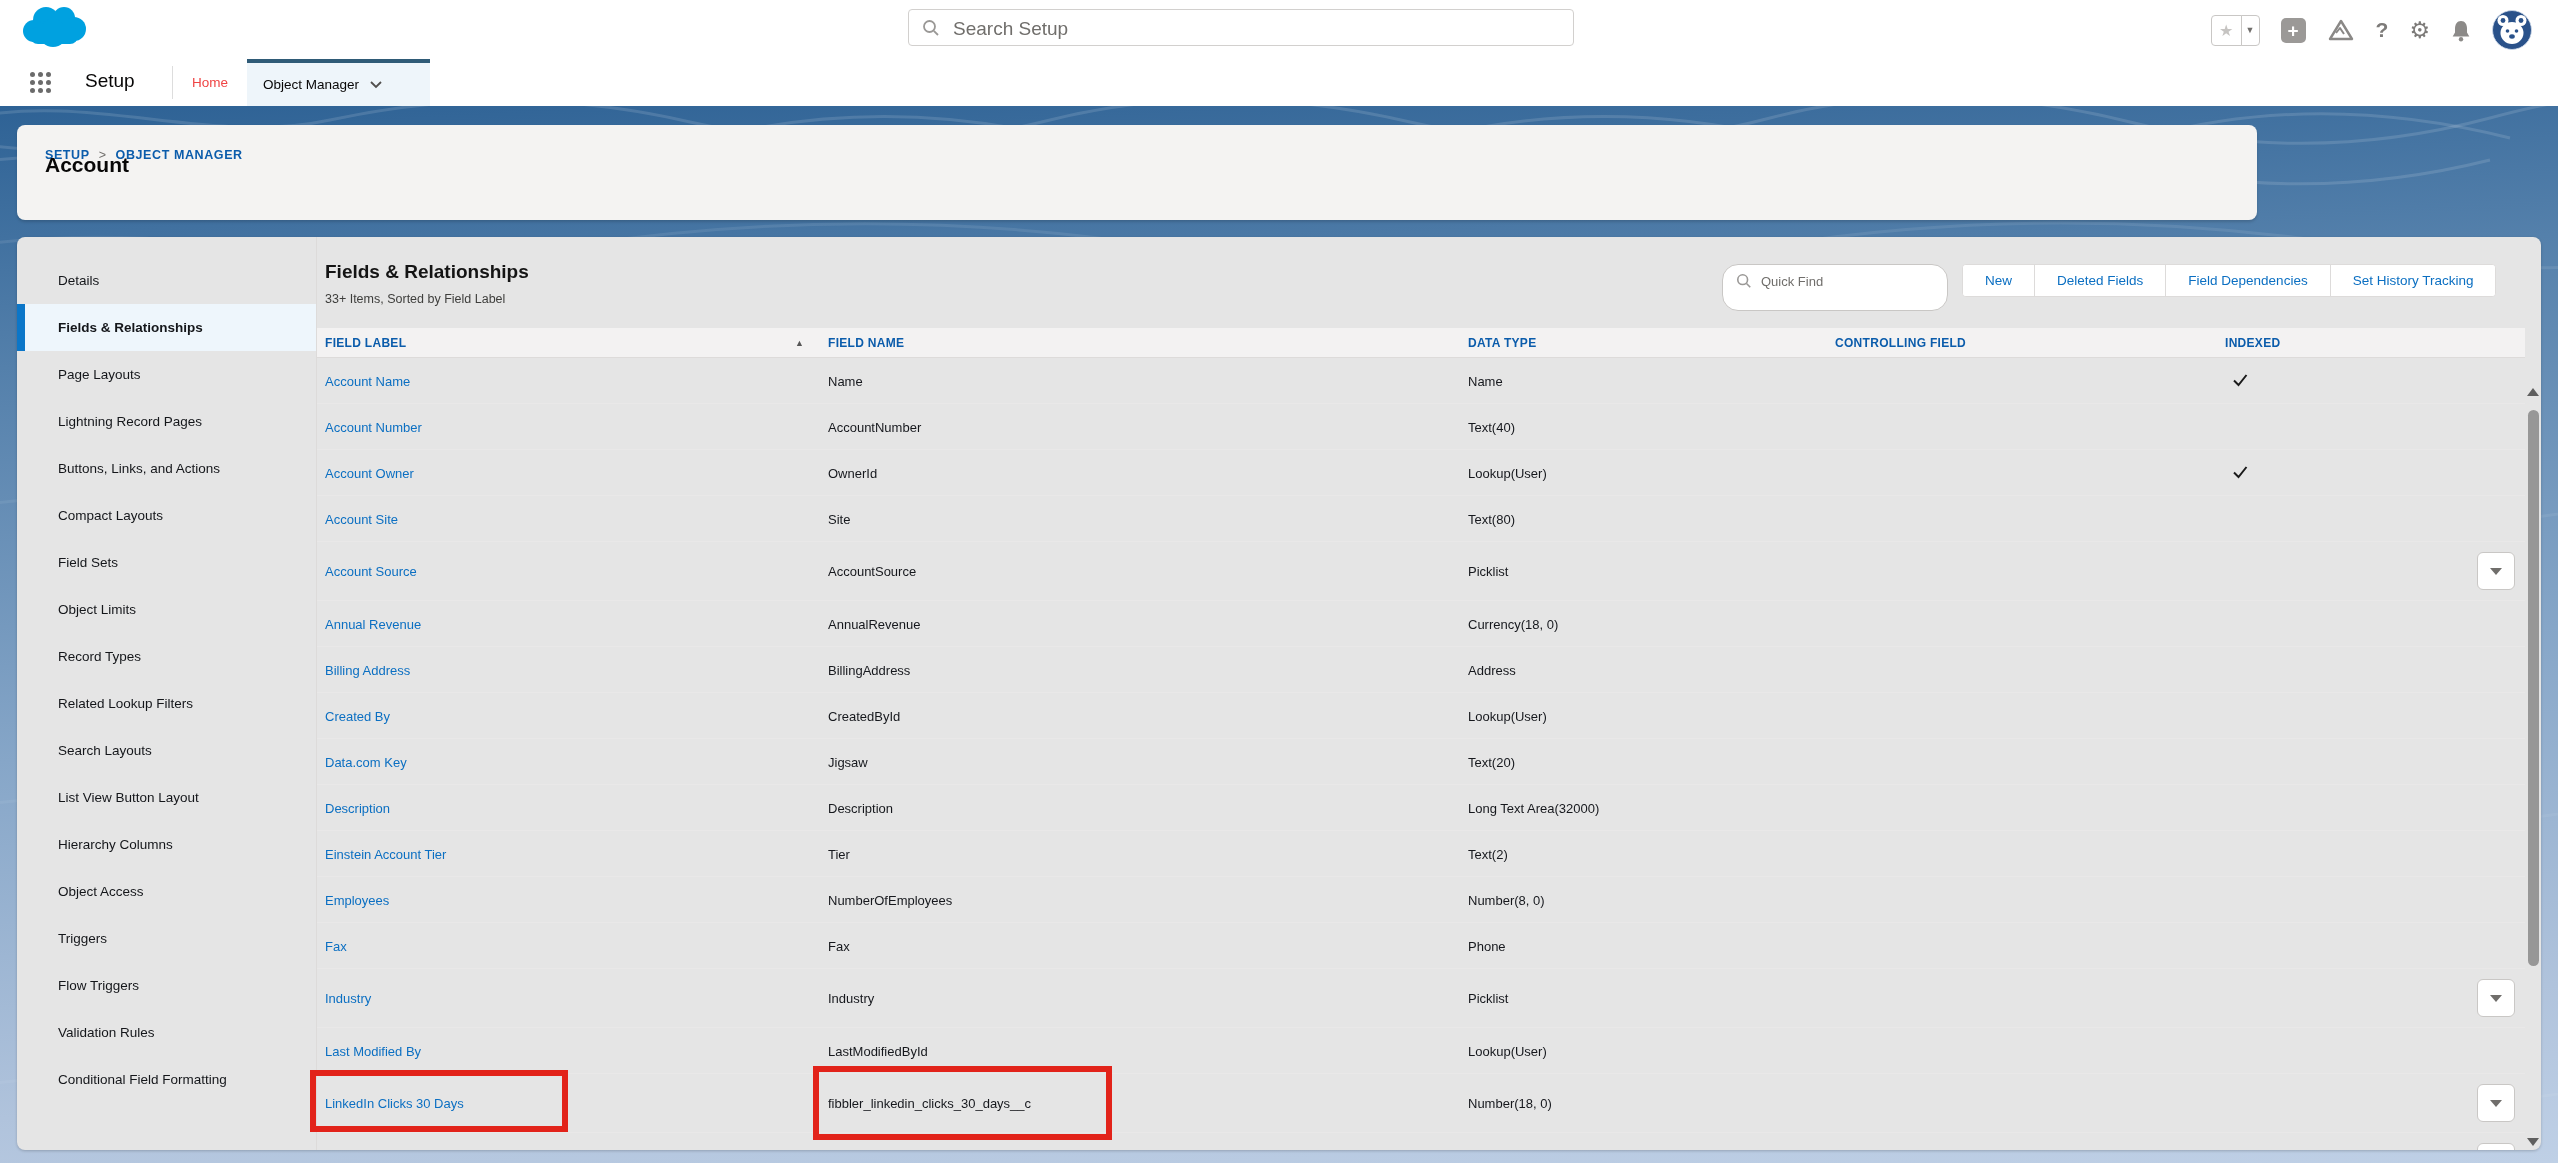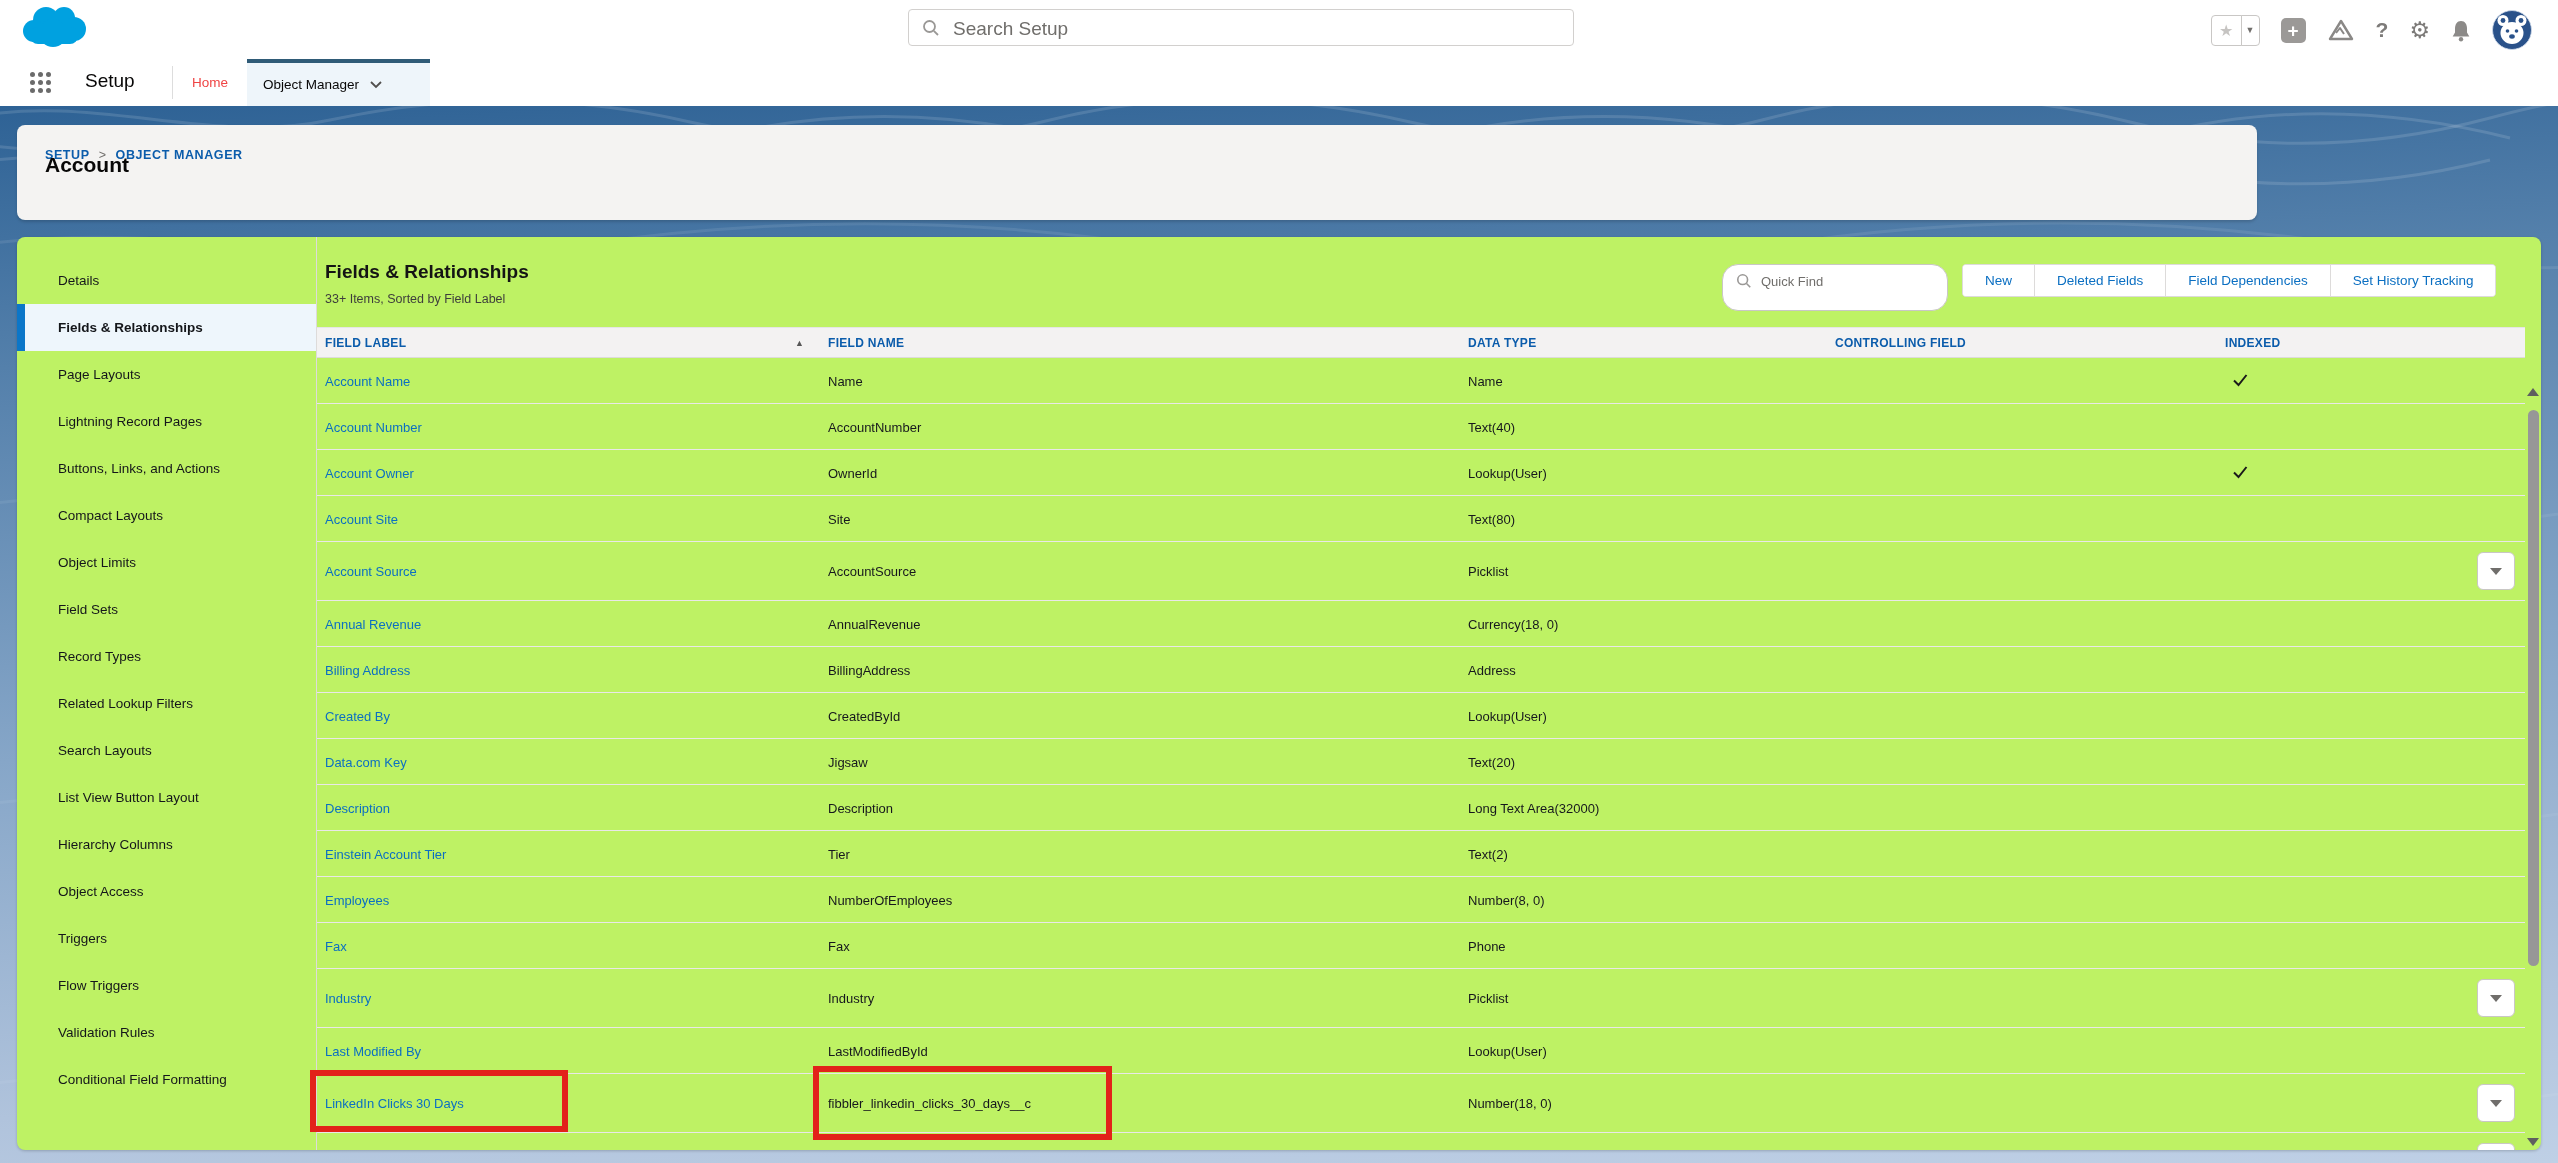--- a/index.html
+++ b/index.html
@@ -39,21 +39,21 @@
   .nav-divider{position:absolute;left:172px;top:7px;width:1px;height:33px;background:#ddd;}
   .tab-home{position:absolute;left:178px;top:0;height:47px;line-height:47px;padding:0 14px;font-size:13.5px;color:#ef4444;text-decoration:none;cursor:pointer;}
   .tab-om{position:absolute;left:247px;top:0;width:183px;height:47px;background:#eef5fa;border-top:4px solid #2f5b77;box-sizing:border-box;display:flex;align-items:center;padding-left:16px;gap:11px;font-size:13.5px;color:#080707;cursor:pointer;}
   
   .crumb-card{position:absolute;left:17px;top:125px;width:2240px;height:95px;background:#f4f3f2;border-radius:8px;box-shadow:0 2px 3px rgba(0,0,0,.16);z-index:2;}
   .crumbs{position:absolute;left:28px;top:23px;font-size:12.5px;font-weight:700;letter-spacing:.6px;}
   .crumbs a{color:#0b5cab;text-decoration:none;cursor:pointer;}
   .crumbs .sep{color:#706e6b;font-weight:400;margin:0 9px;}
   .page-title{position:absolute;left:28px;top:28px;margin:0;font-size:21px;font-weight:700;color:#080707;}
   
-  .content-card{position:absolute;left:17px;top:237px;width:2524px;height:913px;background:#bef264;border-radius:8px;box-shadow:0 1px 3px rgba(0,0,0,.2);overflow:hidden;z-index:2;}
+  .content-card{position:absolute;left:17px;top:237px;width:2524px;height:913px;background:#e5e5e5;border-radius:8px;box-shadow:0 1px 3px rgba(0,0,0,.2);overflow:hidden;z-index:2;}
   .sidebar{position:absolute;left:0;top:0;width:300px;height:100%;border-right:1px solid #dddbda;box-sizing:border-box;padding-top:20px;}
   .sb-item{position:relative;height:47px;display:flex;align-items:center;padding-left:41px;font-size:13.5px;color:#14161a;cursor:pointer;}
   .sb-item.selected{background:#eef6fc;font-weight:700;}
   .sb-accent{display:none;position:absolute;left:0;top:0;width:8px;height:100%;background:#0b76c8;}
   .sb-item.selected .sb-accent{display:block;}
   .main{position:absolute;left:300px;top:0;width:2224px;height:913px;}
   .panel-title{position:absolute;left:8px;top:24px;margin:0;font-size:19px;font-weight:700;color:#141414;}
   .panel-sub{position:absolute;left:8px;top:55px;font-size:12.5px;color:#3e3e3c;}
   .quickfind{position:absolute;left:1405px;top:27px;width:226px;height:47px;border:1px solid #c9c7c5;border-radius:16px;background:#fff;box-sizing:border-box;}
   .quickfind .mag{position:absolute;left:13px;top:8px;}
@@ -214,26 +214,26 @@
     <span class="sb-label">Buttons, Links, and Actions</span>
   </div>
 
   <div class="sb-item">
 
     <span class="sb-label">Compact Layouts</span>
   </div>
 
   <div class="sb-item">
 
+    <span class="sb-label">Field Sets</span>
+  </div>
+
+  <div class="sb-item">
+
     <span class="sb-label">Object Limits</span>
-  </div>
-
-  <div class="sb-item">
-
-    <span class="sb-label">Field Sets</span>
   </div>
 
   <div class="sb-item">
 
     <span class="sb-label">Record Types</span>
   </div>
 
   <div class="sb-item">
 
     <span class="sb-label">Related Lookup Filters</span>

